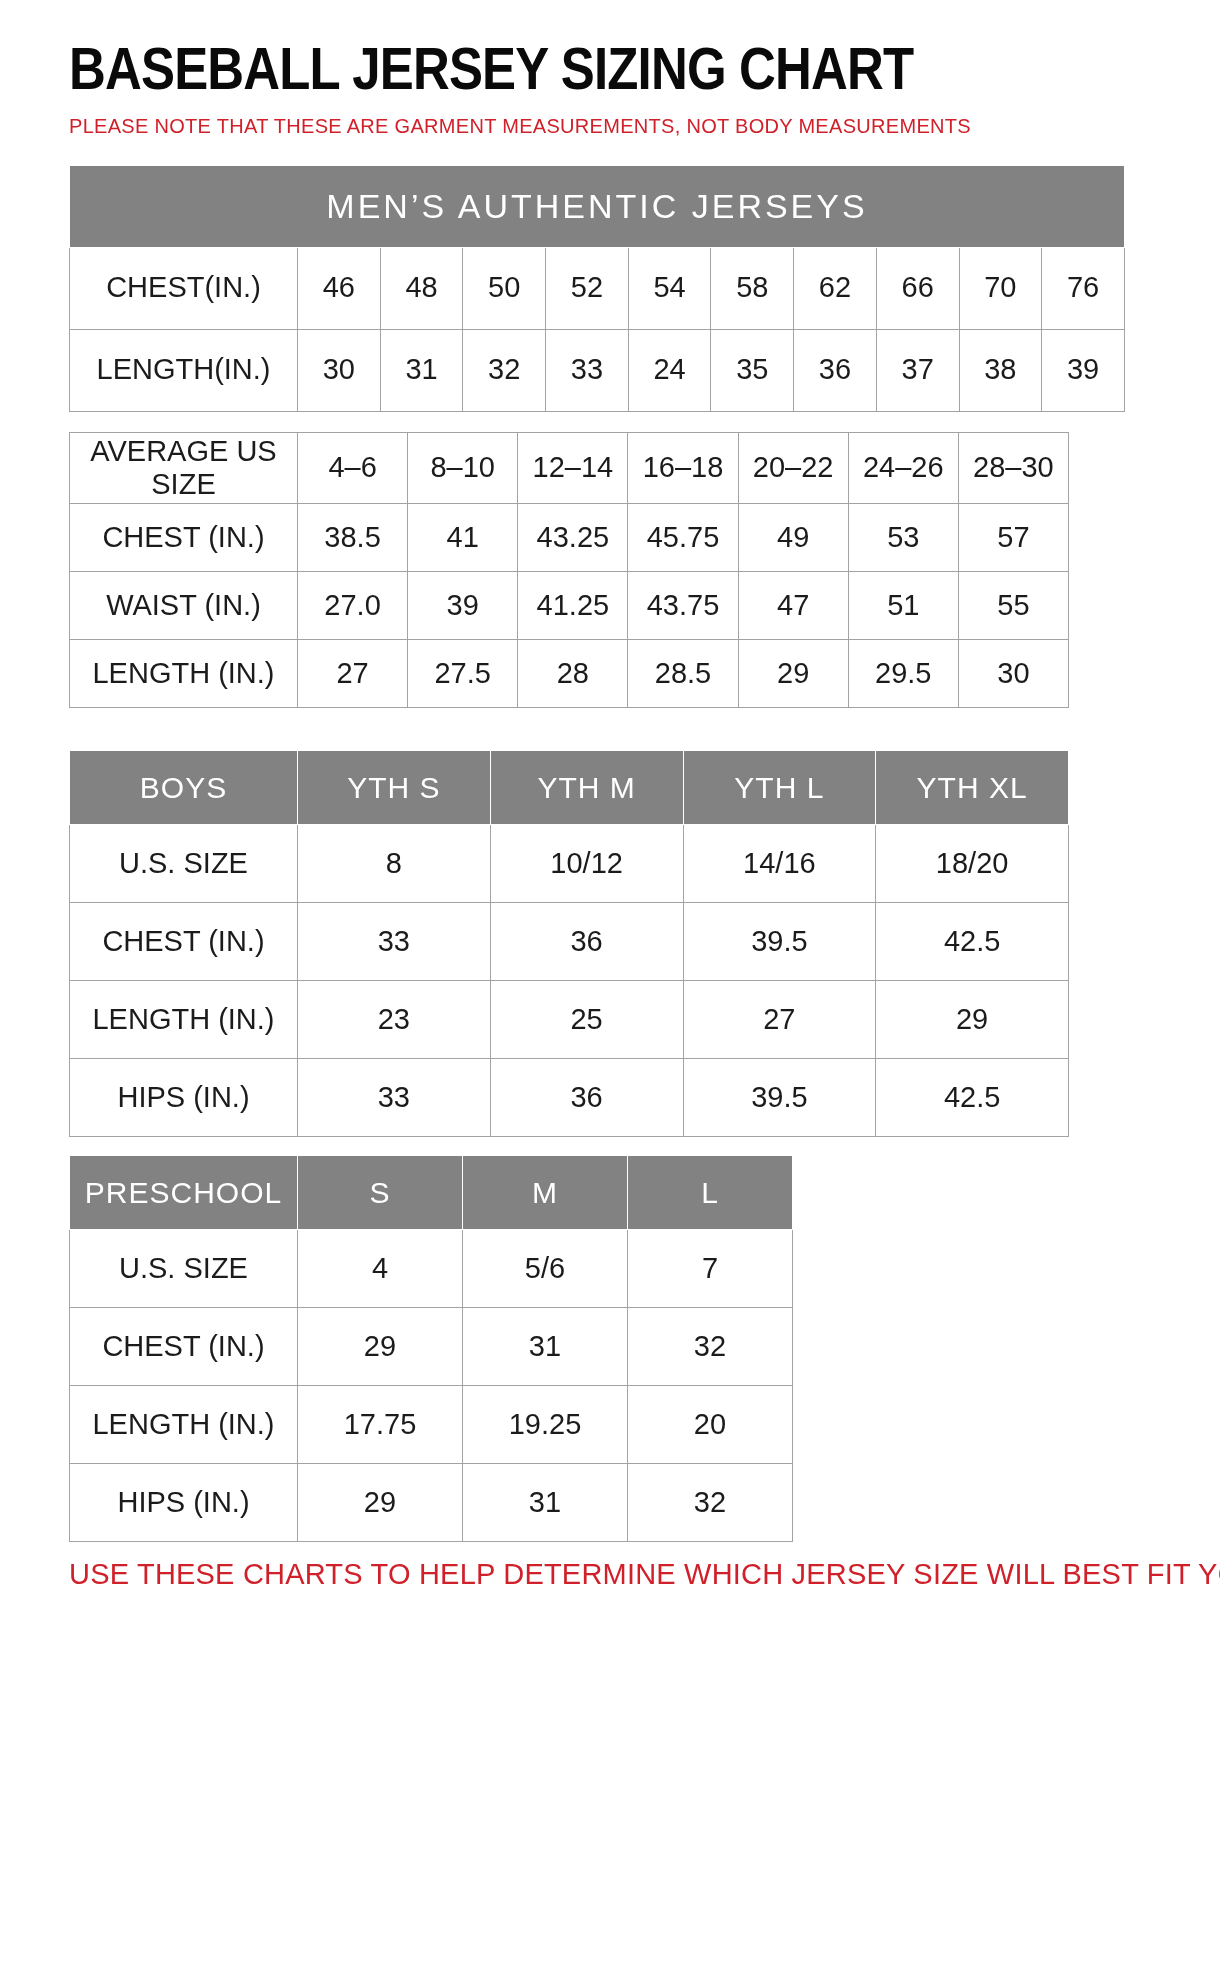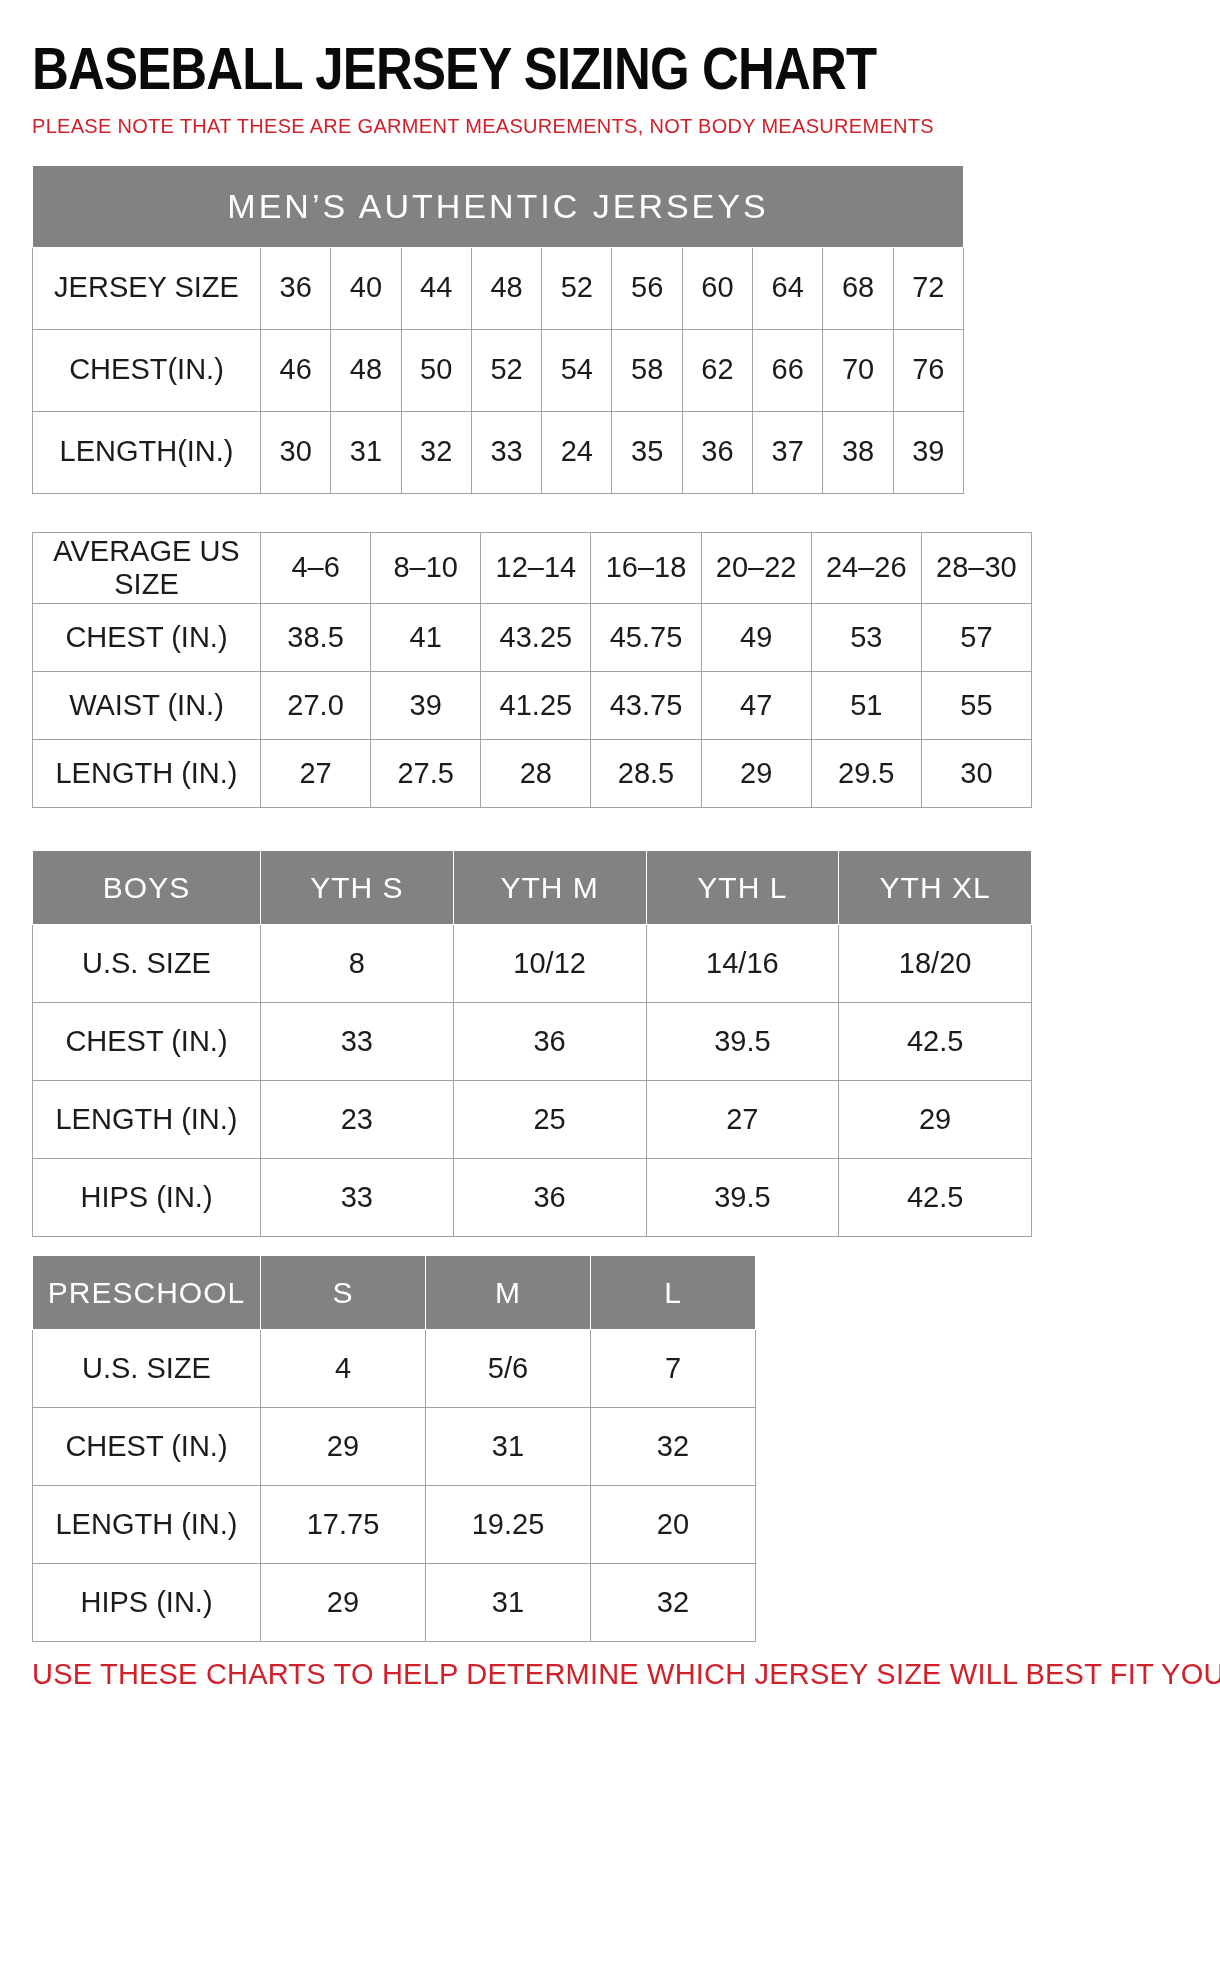--- a/index.html
+++ b/index.html
@@ -9,21 +9,21 @@
     --text:#1b1b1b;
   }
   html,body{margin:0;padding:0;background:#ffffff;}
   body{
     width:1220px;
     min-height:1974px;
     box-sizing:border-box;
     font-family:"Liberation Sans","DejaVu Sans",sans-serif;
     color:var(--text);
   }
-  .page{padding:24px 30px 0 32px;}
+  .page{padding:24px 30px 0 69px;}
 
   .title{
     margin:10px 0 12px 0;
     font-size:60px;
     font-weight:900;
     color:#0a0a0a;
     letter-spacing:-1px;
     transform:scaleX(0.85);
     transform-origin:left center;
     white-space:nowrap;
@@ -61,21 +61,21 @@
     border:1px solid #ffffff;
     font-size:30px;
     letter-spacing:1px;
   }
   td.banner{
     font-size:34px;
     letter-spacing:3px;
   }
   col.label-col{width:228px;}
 
-  #mens{width:932px;margin-bottom:38px;}
+  #mens{width:1056px;margin-bottom:20px;}
   #mens tr{height:82px;}
 
   #womens{width:1000px;margin-bottom:42px;}
   #womens tr{height:68px;}
   #womens tr.hdr-row{height:74px;}
 
   #boys{width:1000px;margin-bottom:18px;}
   #boys tr{height:78px;}
   #boys tr.hdr-row{height:74px;}
 
@@ -102,33 +102,20 @@
         <col>
         <col>
         <col>
         <col>
         <col>
         <col>
       </colgroup>
       <tbody>
         <tr class="banner-row">
           <td class="banner" colspan="11">MEN’S AUTHENTIC JERSEYS</td>
-        </tr>
-        <tr>
-          <td class="lbl">JERSEY SIZE</td>
-          <td>36</td>
-          <td>40</td>
-          <td>44</td>
-          <td>48</td>
-          <td>52</td>
-          <td>56</td>
-          <td>60</td>
-          <td>64</td>
-          <td>68</td>
-          <td>72</td>
         </tr>
         <tr>
           <td class="lbl">CHEST(IN.)</td>
           <td>46</td>
           <td>48</td>
           <td>50</td>
           <td>52</td>
           <td>54</td>
           <td>58</td>
           <td>62</td>

